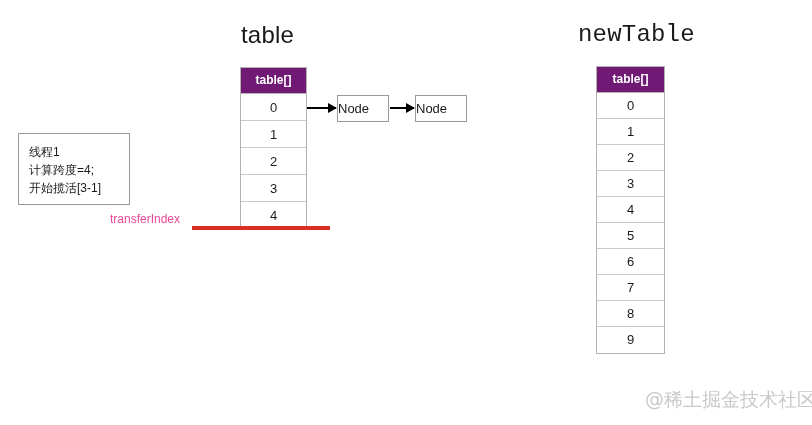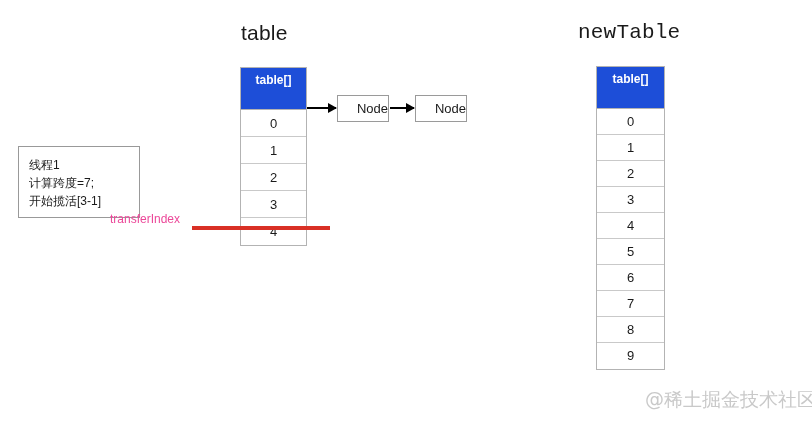--- a/index.html
+++ b/index.html
@@ -15,44 +15,44 @@
     position: relative;
     width: 812px;
     height: 425px;
     background: #ffffff;
     overflow: hidden;
   }
 
   
   .diagram-title {
     position: absolute;
-    font-size: 21px;
+    font-size: 24px;
     color: #1a1a1a;
     letter-spacing: 0.2px;
     white-space: nowrap;
   }
   #title-table  { left: 241px; top: 21px; }
   #title-newtable { left: 578px; top: 21px; font-family: Liberation Mono, monospace; }
 
   
   .array-table {
     position: absolute;
     box-sizing: border-box;
     border: 1px solid #b3b3b3;
     background: #ffffff;
   }
   .array-header {
     box-sizing: border-box;
-    background: #1d4ed8;
+    background: #701a75;
     color: #ffffff;
     font-size: 12px;
     font-weight: bold;
     text-align: center;
     line-height: 25px;
-    height: 42px;
+    height: 26px;
     border-bottom: 1px solid #b3b3b3;
   }
   .array-cell {
     box-sizing: border-box;
     color: #1a1a1a;
     font-size: 13px;
     text-align: center;
     border-bottom: 1px solid #c9c9c9;
     background: #ffffff;
   }
@@ -65,21 +65,21 @@
   #table-right .array-cell { height: 26px; line-height: 26px; }
 
   
   .node-box {
     position: absolute;
     box-sizing: border-box;
     border: 1px solid #9a9a9a;
     background: #ffffff;
     color: #1a1a1a;
     font-size: 13px;
-    text-align: right;
+    text-align: left;
     line-height: 25px;
     height: 27px;
   }
   #node-1 { left: 337px; top: 95px; width: 52px; }
   #node-2 { left: 415px; top: 95px; width: 52px; }
 
   
   .arrow {
     position: absolute;
     height: 2px;
@@ -95,26 +95,25 @@
     border-top: 5px solid transparent;
     border-bottom: 5px solid transparent;
   }
   #arrow-1 { left: 307px; top: 107px; width: 29px; }
   #arrow-2 { left: 390px; top: 107px; width: 24px; }
 
   
   #note-box {
     position: absolute;
     left: 18px; top: 133px;
-    width: 122px; height: 72px;
+    width: 112px; height: 72px;
     box-sizing: border-box;
     border: 1px solid #999999;
     background: #ffffff;
     padding: 9px 0 0 10px;
-    margin-top: 13px;
   }
   .note-line {
     font-size: 12px;
     color: #1a1a1a;
     line-height: 18px;
     white-space: nowrap;
   }
 
   
   #transfer-label {
@@ -173,21 +172,21 @@
   </div>
 
   <div class="node-box" id="node-1">Node</div>
   <div class="node-box" id="node-2">Node</div>
 
   <div class="arrow" id="arrow-1"></div>
   <div class="arrow" id="arrow-2"></div>
 
   <div id="note-box">
     <div class="note-line">线程1</div>
-    <div class="note-line">计算跨度=7;</div>
+    <div class="note-line">计算跨度=4;</div>
     <div class="note-line">开始揽活[3-1]</div>
   </div>
 
   <div id="transfer-label">transferIndex</div>
   <div id="transfer-line"></div>
 
   <div id="watermark">@稀土掘金技术社区</div>
 
 </div>
 

